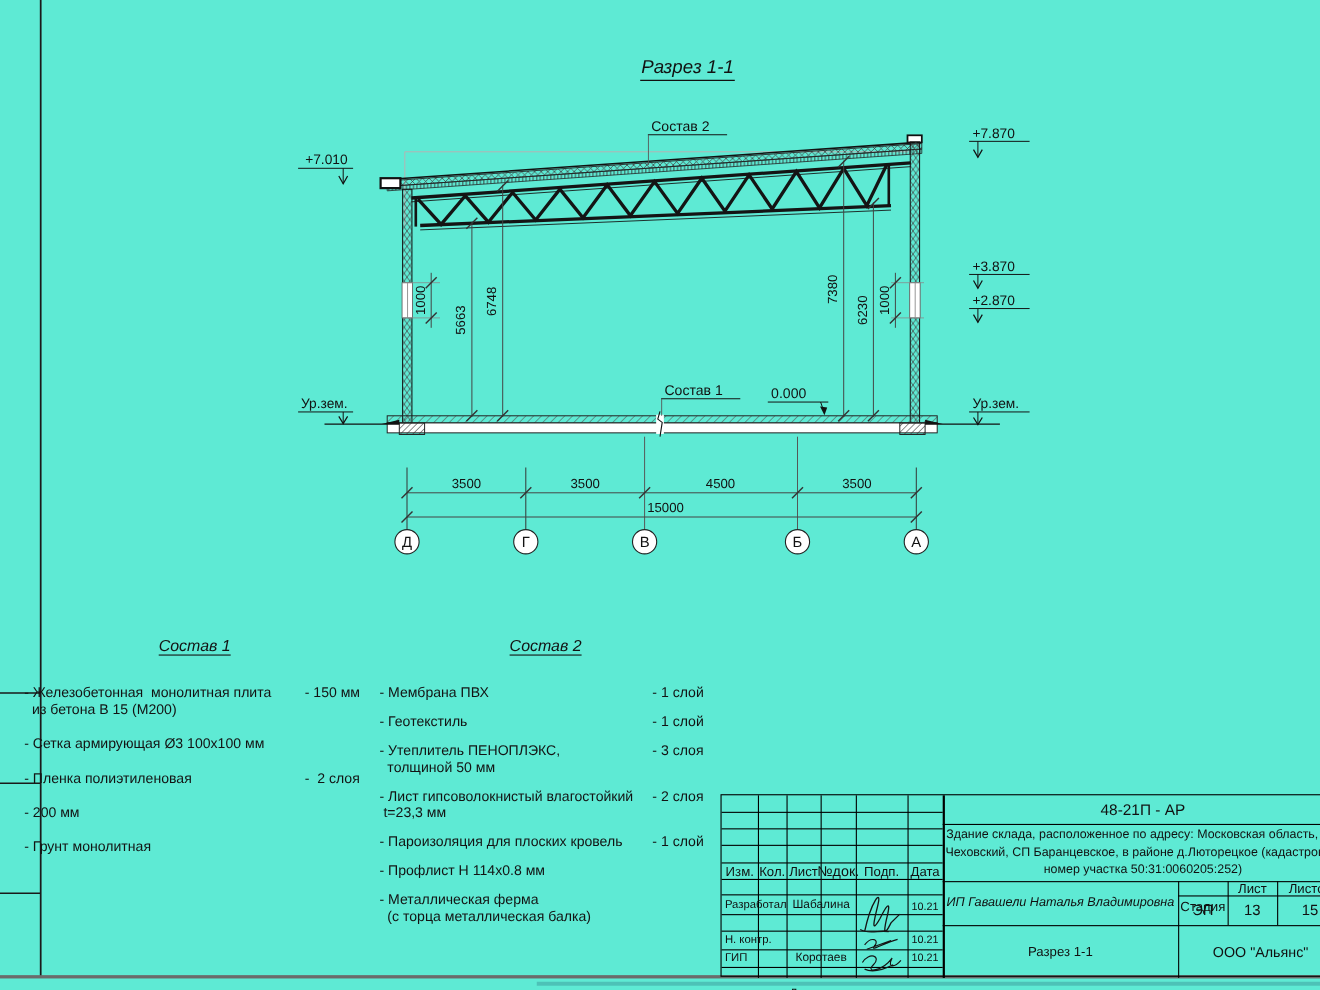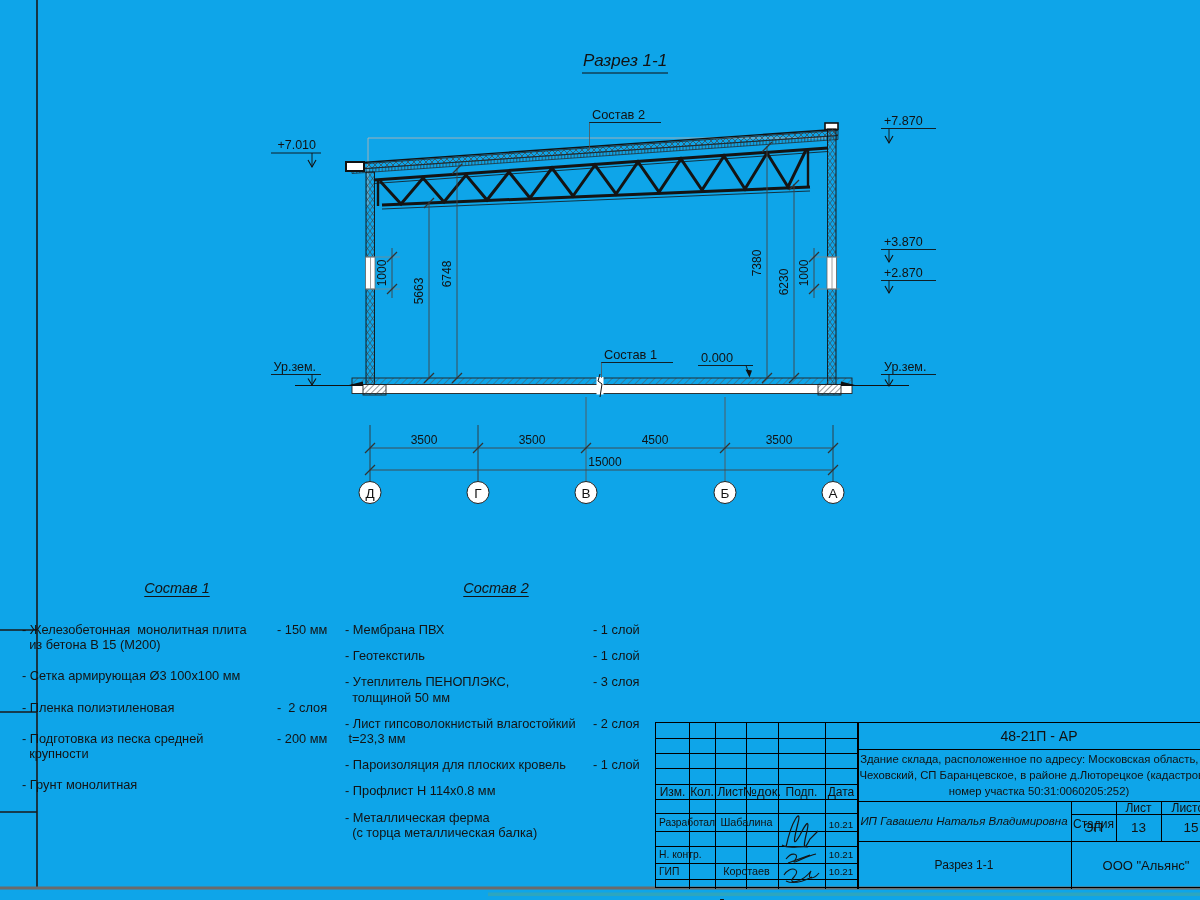--- a/index.html
+++ b/index.html
@@ -1,19 +1,19 @@
 <!DOCTYPE html>
 <html><head>
 <meta charset="utf-8">
 <style>
   * { box-sizing: border-box; }
   html,body { margin:0; padding:0; background:#fff; }
   body { width:1200px; height:900px; overflow:hidden;
          font-family:"Liberation Sans", sans-serif; color:#111; }
-  .page { position:relative; width:1200px; height:900px; background:#0ea5e9;text-decoration:underline; }
+  .page { position:relative; width:1200px; height:900px; background:#5eead4;text-decoration:underline; }
   svg.drw { position:absolute; left:0; top:0; }
   svg text { font-family:"Liberation Sans", sans-serif; fill:#121212; }
   .ttl  { font-size:17px; font-style:italic; }
   .lb   { font-size:12.8px; }
   .el   { font-size:12.5px; }
   .dt   { font-size:12px; }
   .ax   { font-size:13.5px; }
 
   
   .sostav { position:absolute; font-size:12.8px; color:#131313; }
@@ -257,22 +257,20 @@
   </div>
   <div class="item">
     <div class="nm">- Сетка армирующая Ø3 100х100 мм</div>
     <div class="vl"></div>
   </div>
   <div class="item">
     <div class="nm">- Пленка полиэтиленовая</div>
     <div class="vl">-  2 слоя</div>
   </div>
   <div class="item">
-    <div class="nm">- Подготовка из песка средней
-  крупности</div>
     <div class="vl">- 200 мм</div>
   </div>
   <div class="item">
     <div class="nm">- Грунт монолитная</div>
     <div class="vl"></div>
   </div>
 </div>
 
 <div class="sostav sostav2" style="left:345px; top:580px; width:302px;">
   <div class="s-title">Состав 2</div>

